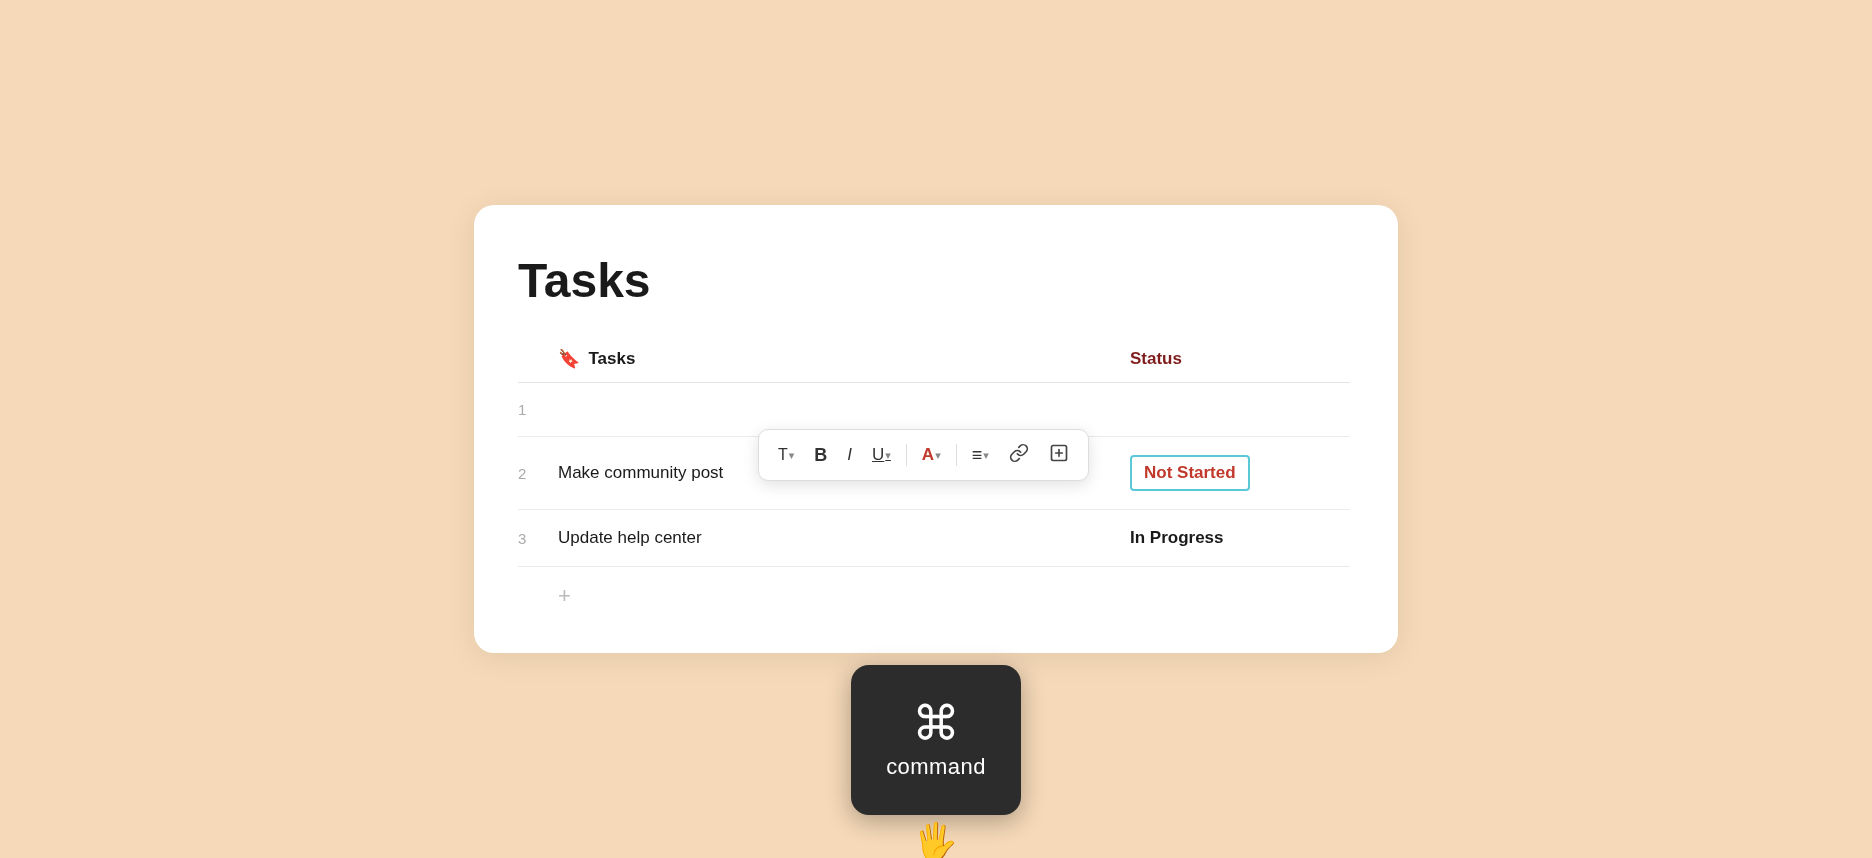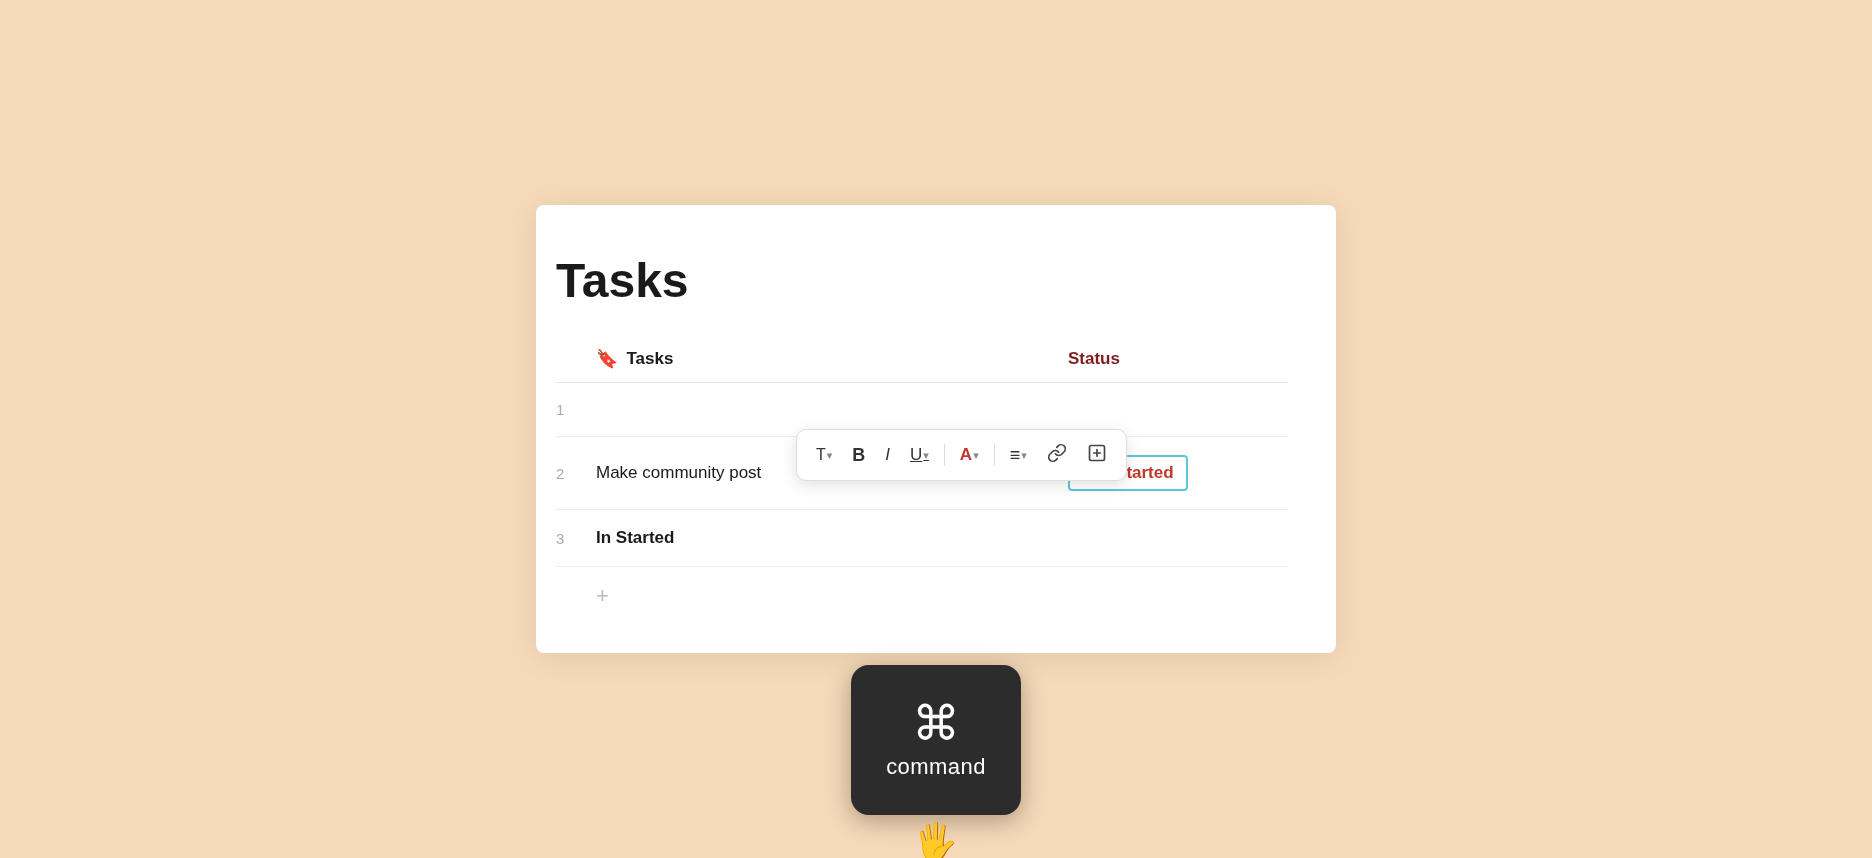--- a/index.html
+++ b/index.html
@@ -11,23 +11,23 @@
       display: flex;
       align-items: center;
       justify-content: center;
       font-family: -apple-system, BlinkMacSystemFont, 'Segoe UI', sans-serif;
       overflow: hidden;
       position: relative;
     }
 
     .main-card {
       background: #ffffff;
-      border-radius: 8px;
-      width: 800px;
-      padding: 48px 48px 40px 20px;
+      border-radius: 20px;
+      width: 924px;
+      padding: 48px 48px 40px 44px;
       position: relative;
       box-shadow: 0 4px 32px rgba(0,0,0,0.08);
     }
 
     .page-title {
       font-size: 48px;
       font-weight: 700;
       color: #1a1a1a;
       margin-bottom: 32px;
     }
@@ -286,21 +286,22 @@
       <div class="row-title-text">Make community post</div>
       <div class="row-status">
         <span class="status-not-started">Not Started</span>
       </div>
     </div>
   </div>
 
   <div class="row-wrapper">
     <div class="table-row">
       <div class="row-num">3</div>
-      <div class="row-status status-in-progress">In Started</div>
+      <div class="row-title-text">Update help center</div>
+      <div class="row-status status-in-progress">In Progress</div>
     </div>
   </div>
 
   <div class="add-row">
     <span>+</span>
   </div>
 
   <div class="command-key-wrapper">
     <div class="command-key">
       <span class="command-symbol">⌘</span>

